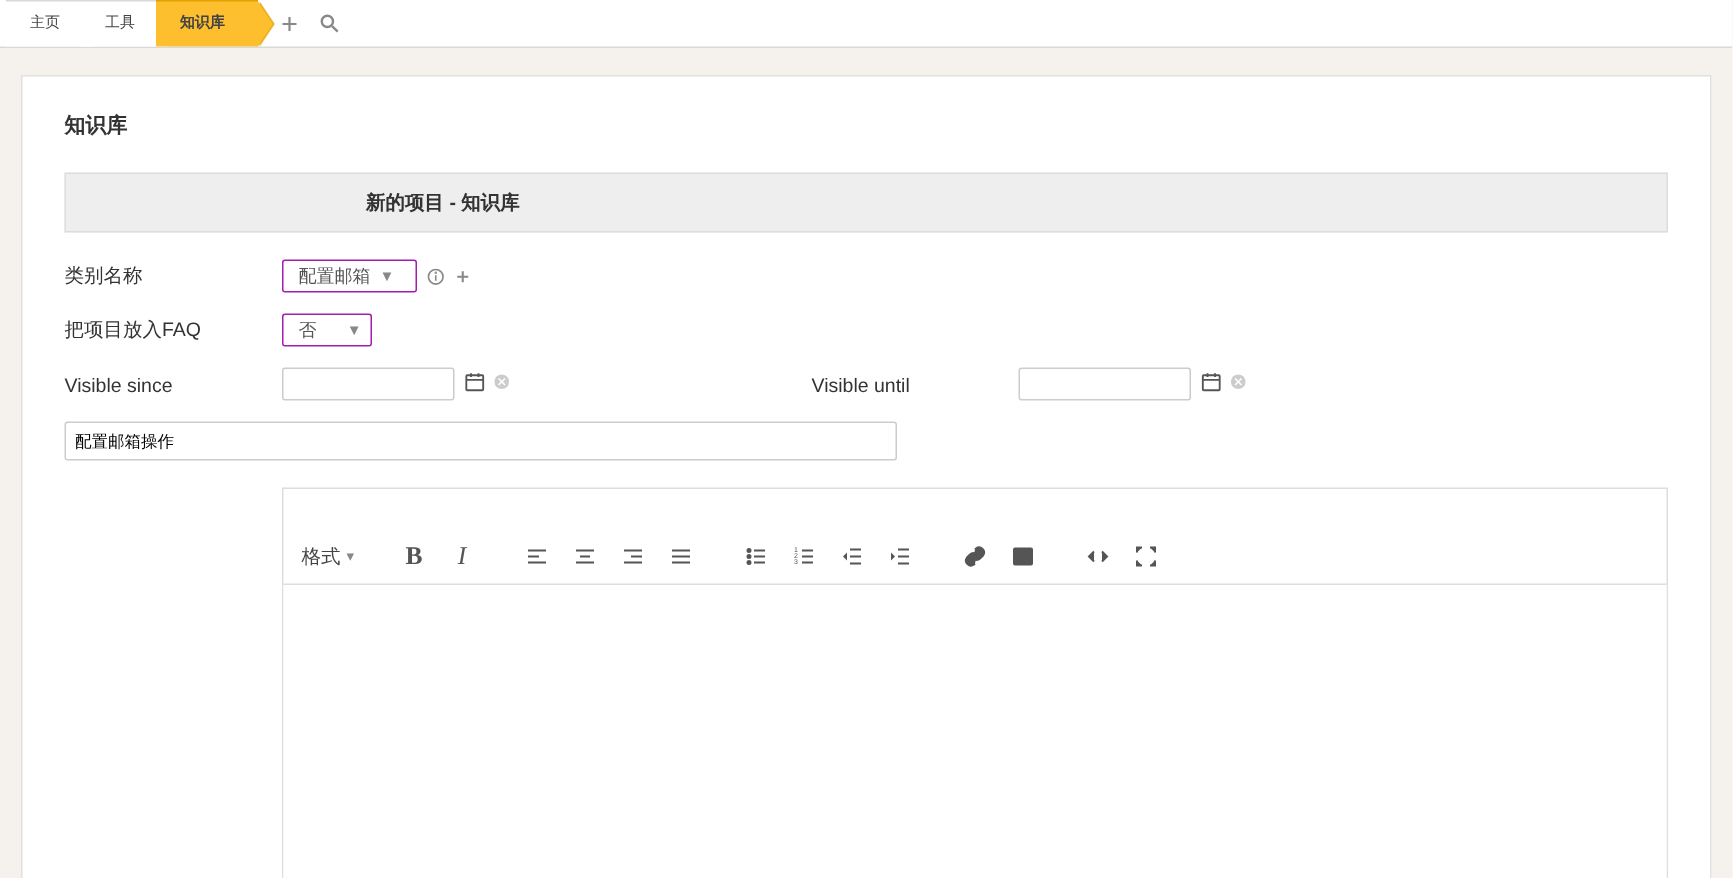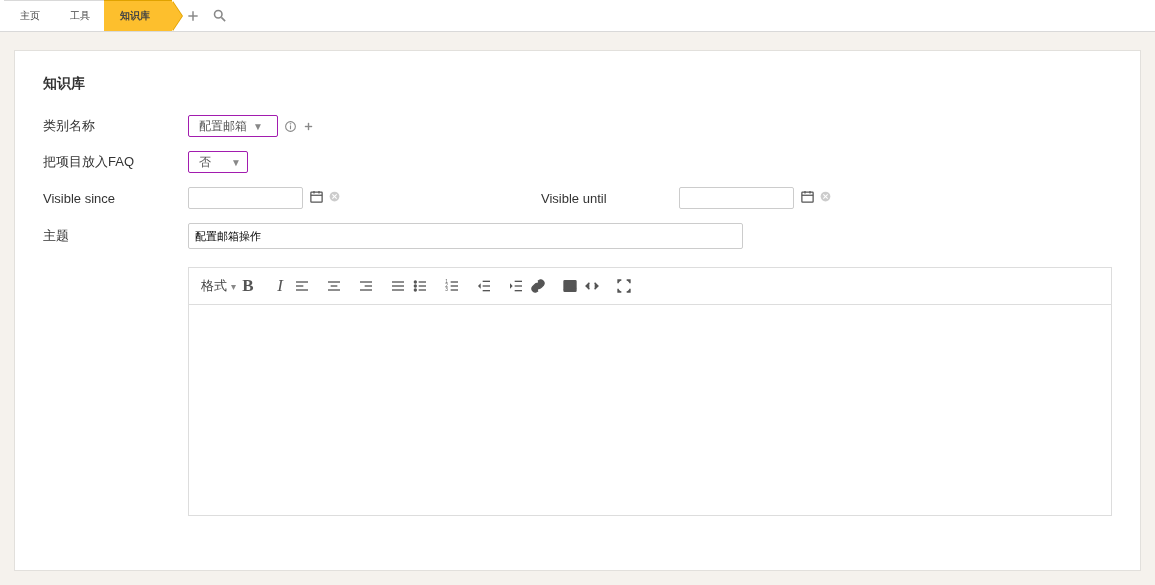--- a/index.html
+++ b/index.html
@@ -29,21 +29,21 @@
   
   .date-row .lbl2 { width:140px; text-align:left; padding-left:8px; color:#333; }
   input.text { border:1px solid #ccc; border-radius:2px; height:22px; padding:0 6px; font-size:11px; }
   .date-input { width:115px; }
   .cal-ic { color:#555; font-size:14px; }
   .clear-ic { color:#aaa; font-size:13px; margin-left:-2px; }
   
   .subject-input { width:555px; }
   
   .editor-wrap { border:1px solid #ddd; margin-top:4px; }
-  .toolbar { display:flex; align-items:center; gap:2px; padding:8px 12px; border-bottom:1px solid #ddd; flex-wrap:wrap; }
+  .toolbar { display:flex; align-items:center; gap:30px; padding:8px 12px; border-bottom:1px solid #ddd; flex-wrap:wrap;margin-top:27px; }
   .toolbar .grp { display:flex; align-items:center; gap:12px; }
   .tb-btn { color:#555; cursor:pointer; width:20px; height:20px; display:flex; align-items:center; justify-content:center; }
   .tb-btn svg { width:16px; height:16px; stroke:#555; fill:#555; }
   .fmt { display:flex; align-items:center; gap:4px; font-size:13px; color:#444; cursor:pointer; }
   .editor-area { min-height:210px; background:#fff; padding:10px; outline:none; }
 </style>
 </head>
 <body>
 
 <div class="tab-bar">
@@ -62,20 +62,21 @@
           <circle cx="10" cy="10" r="6"></circle>
           <line x1="15" y1="15" x2="21" y2="21"></line>
         </svg>
     </span>
   </div>
 </div>
 
 <div class="page">
   <div class="page-title">知识库</div>
 
+  <div class="form-header">新的项目 - 知识库</div>
 
   <div class="form-row">
     <div class="lbl">类别名称</div>
     <div class="ctl">
       <div class="select" style="width:90px;">
         <span>配置邮箱</span>
           <span class="caret">▼</span>
       </div>
       <span class="icon-btn">
         <svg width="13" height="13" viewBox="0 0 24 24" fill="none" stroke="#888" stroke-width="2">
@@ -137,21 +138,20 @@
         <svg width="13" height="13" viewBox="0 0 24 24" fill="#ccc">
             <circle cx="12" cy="12" r="9"></circle>
             <line x1="8" y1="8" x2="16" y2="16" stroke="#fff" stroke-width="2"></line>
             <line x1="16" y1="8" x2="8" y2="16" stroke="#fff" stroke-width="2"></line>
           </svg>
       </span>
     </div>
   </div>
 
   <div class="form-row" style="align-items:flex-start;">
-    <div class="lbl" style="padding-top:4px;">主题</div>
     <div class="ctl">
       <input class="text subject-input" style="height: 26px;" value="配置邮箱操作">
     </div>
   </div>
 
   <div class="form-row" style="align-items:flex-start;">
     <div class="lbl"></div>
     <div class="ctl" style="display:block; flex:1;">
       <div class="editor-wrap">
         <div class="toolbar">

